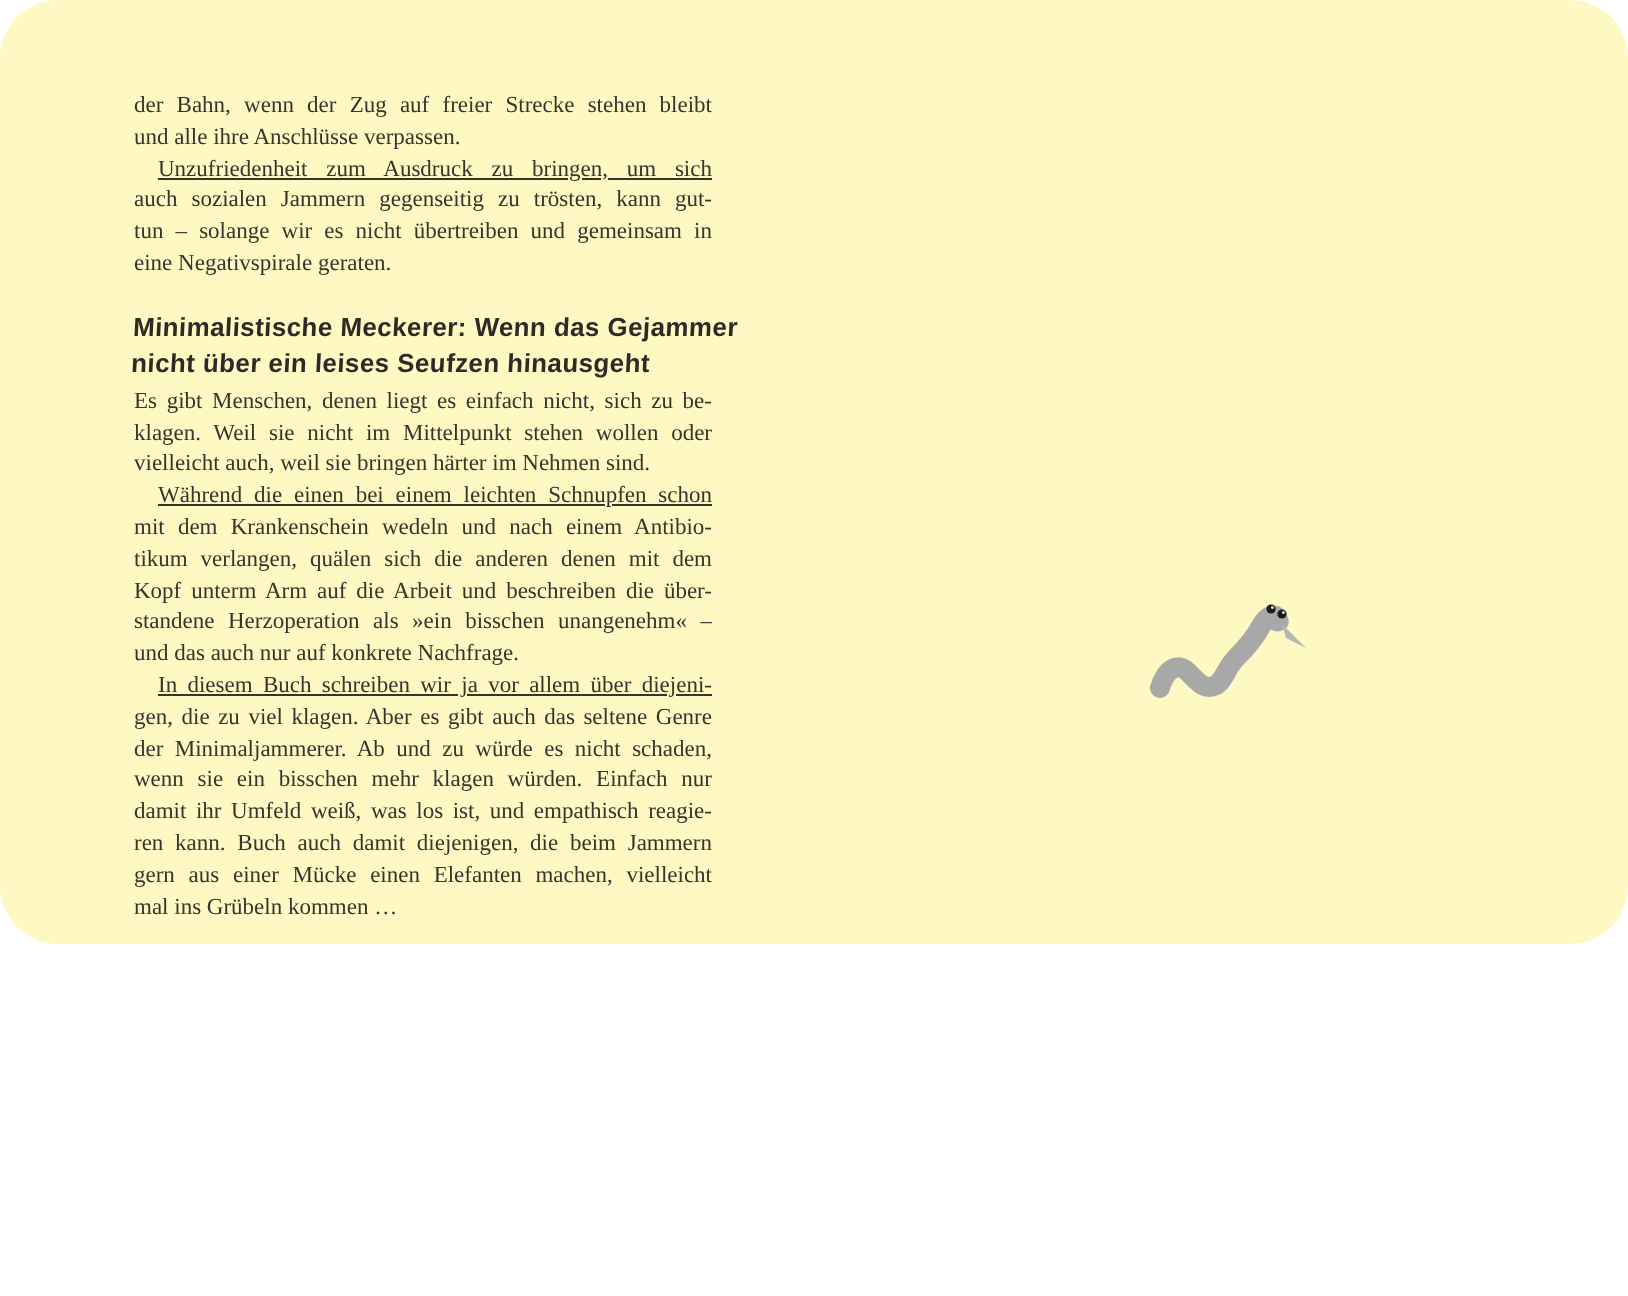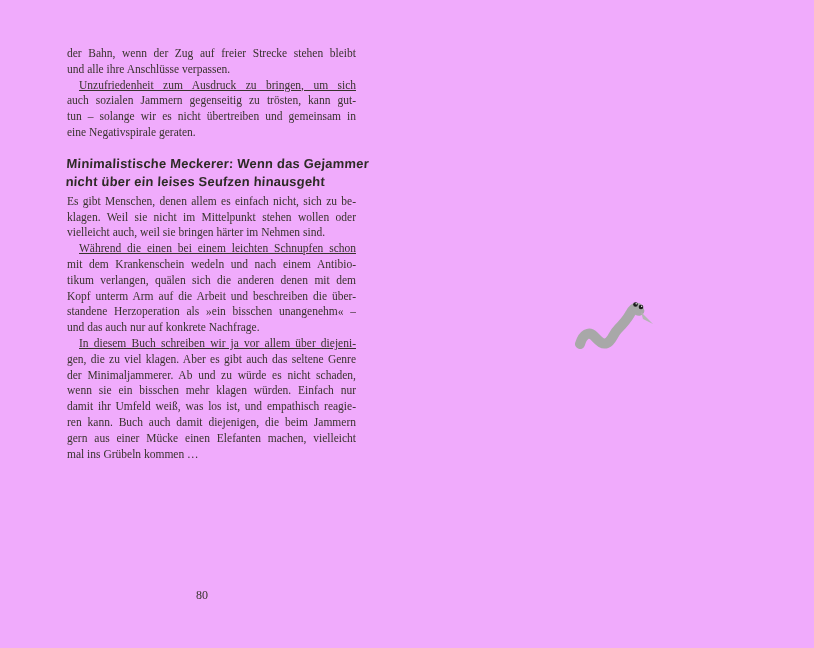--- a/index.html
+++ b/index.html
@@ -3,25 +3,26 @@
 <meta charset="utf-8">
 <style>
   html, body {
     margin: 0;
     padding: 0;
     background: #ffffff;
   }
   .page {
     position: relative;
     width: 814px;
-    height: 648px;
-    background: #f0abfc;
+    height: 472px;
+    background: #fef9c3;
     overflow: hidden;
     font-family: "Liberation Serif", serif;
     color: #38332d;
+    border-radius: 29px;
   }
   .text-column {
     position: absolute;
     left: 67px;
     top: 46px;
     width: 289px;
   }
   .para { margin: 0; padding: 0; }
   .line {
     width: 289px;
@@ -88,21 +89,21 @@
       <div class="line">tun – solange wir es nicht übertreiben und gemeinsam in</div>
       <div class="line end">eine Negativspirale geraten.</div>
     </div>
 
     <div class="heading">
       <div class="hline">Minimalistische Meckerer: Wenn das Gejammer</div>
       <div class="hline">nicht über ein leises Seufzen hinausgeht</div>
     </div>
 
     <div class="para">
-      <div class="line">Es gibt Menschen, denen allem es einfach nicht, sich zu be-</div>
+      <div class="line">Es gibt Menschen, denen liegt es einfach nicht, sich zu be-</div>
       <div class="line">klagen. Weil sie nicht im Mittelpunkt stehen wollen oder</div>
       <div class="line end">vielleicht auch, weil sie bringen härter im Nehmen sind.</div>
     </div>
 
     <div class="para">
       <div class="line indent">Während die einen bei einem leichten Schnupfen schon</div>
       <div class="line">mit dem Krankenschein wedeln und nach einem Antibio-</div>
       <div class="line">tikum verlangen, quälen sich die anderen denen mit dem</div>
       <div class="line">Kopf unterm Arm auf die Arbeit und beschreiben die über-</div>
       <div class="line">standene Herzoperation als »ein bisschen unangenehm« –</div>

